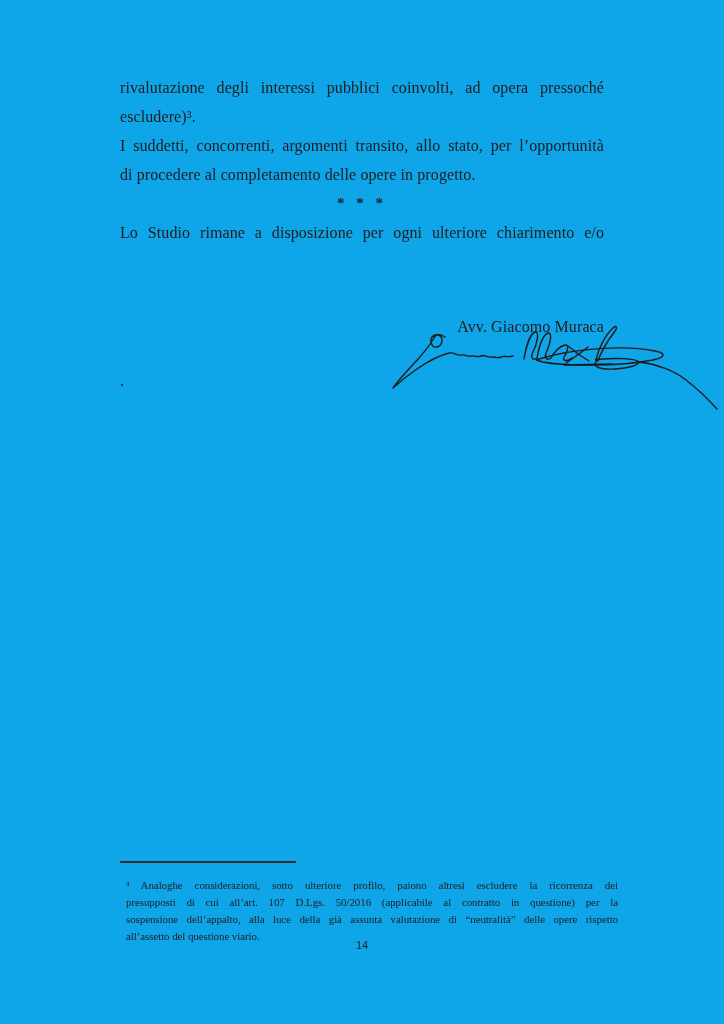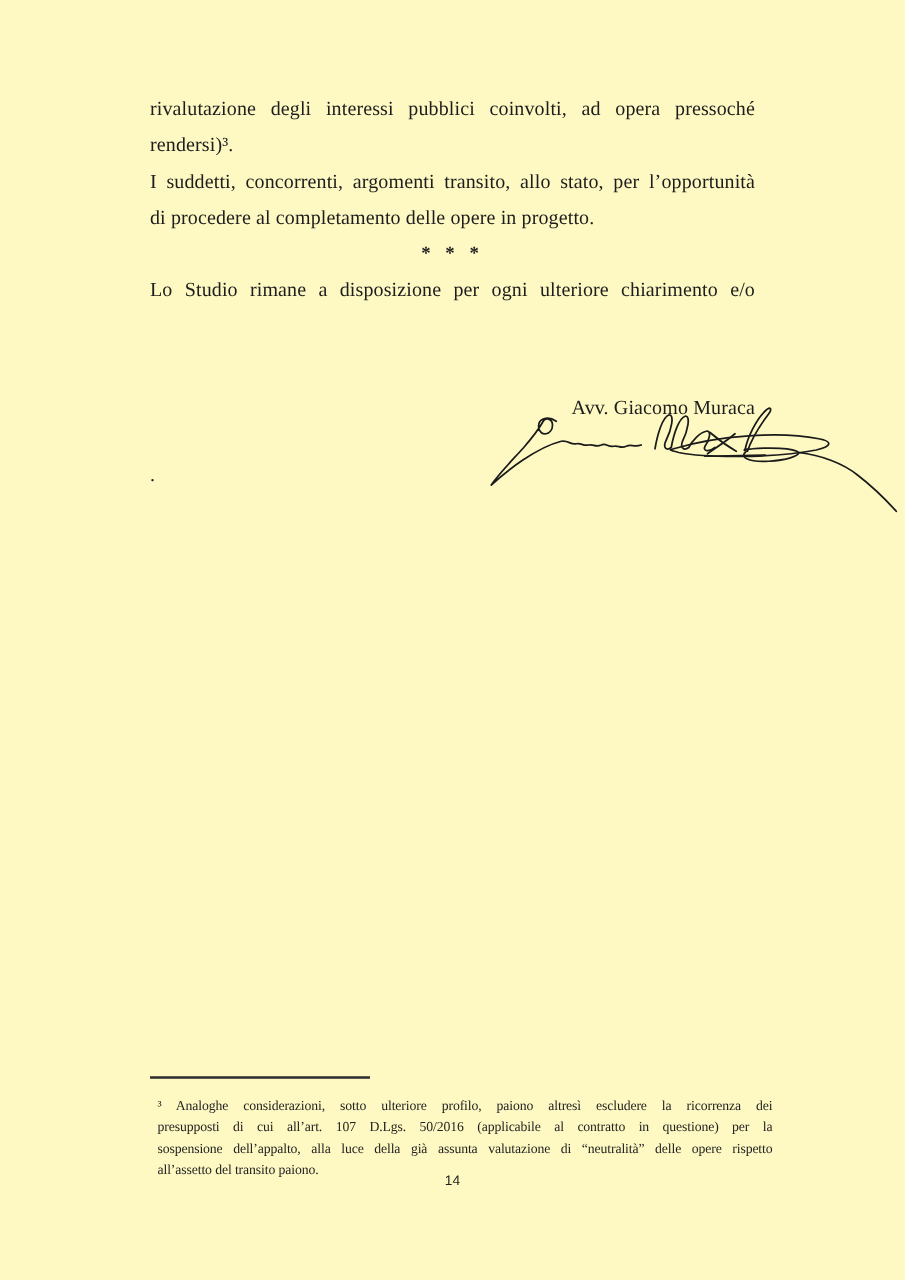--- a/index.html
+++ b/index.html
@@ -1,20 +1,20 @@
 <!DOCTYPE html>
 <html><head>
 <meta charset="utf-8">
 <style>
   html, body { margin: 0; padding: 0; background: #ffffff; }
   .page {
     position: relative;
     width: 724px;
     height: 1024px;
-    background: #fef9c3;
+    background: #0ea5e9;
     font-family: "Liberation Serif", serif;
     color: #1d1d1d;
     overflow: hidden;
   }
   
   .bline {
     position: absolute;
     left: 120px;
     width: 484px;
     height: 29px;
@@ -80,21 +80,21 @@
     width: 339px;
     height: 90px;
   }
 </style>
 </head>
 <body>
 
 <div class="page">
 
   <div class="bline just" style="top:73px">rivalutazione degli interessi pubblici coinvolti, ad opera pressoché</div>
-  <div class="bline" style="top:102px">rendersi)³.</div>
+  <div class="bline" style="top:102px">escludere)³.</div>
 
   <div class="bline just" style="top:131px">I suddetti, concorrenti, argomenti transito, allo stato, per l’opportunità</div>
   <div class="bline" style="top:160px">di procedere al completamento delle opere in progetto.</div>
 
   <div class="bline center" style="top:189px">* * *</div>
 
   <div class="bline just" style="top:218px">Lo Studio rimane a disposizione per ogni ulteriore chiarimento e/o</div>
 
   <div class="bline right" style="top:312px">Avv. Giacomo Muraca</div>
 
@@ -117,17 +117,17 @@
     <path d="M 254 37 C 272 39 290 46 301 55 C 314 65 323 74 332 84"></path>
   </svg>
 
   <div class="bline" style="top:366px;width:40px">.</div>
 
   <div class="fnrule"></div>
 
   <div class="fline just" style="top:877px">³ Analoghe considerazioni, sotto ulteriore profilo, paiono altresì escludere la ricorrenza dei</div>
   <div class="fline just" style="top:894px">presupposti di cui all’art. 107 D.Lgs. 50/2016 (applicabile al contratto in questione) per la</div>
   <div class="fline just" style="top:911px">sospensione dell’appalto, alla luce della già assunta valutazione di “neutralità” delle opere rispetto</div>
-  <div class="fline" style="top:928px">all’assetto del transito paiono.</div>
+  <div class="fline" style="top:928px">all’assetto del questione viario.</div>
 
   <div class="pagenum">14</div>
 
 </div>
 
 </body></html>

